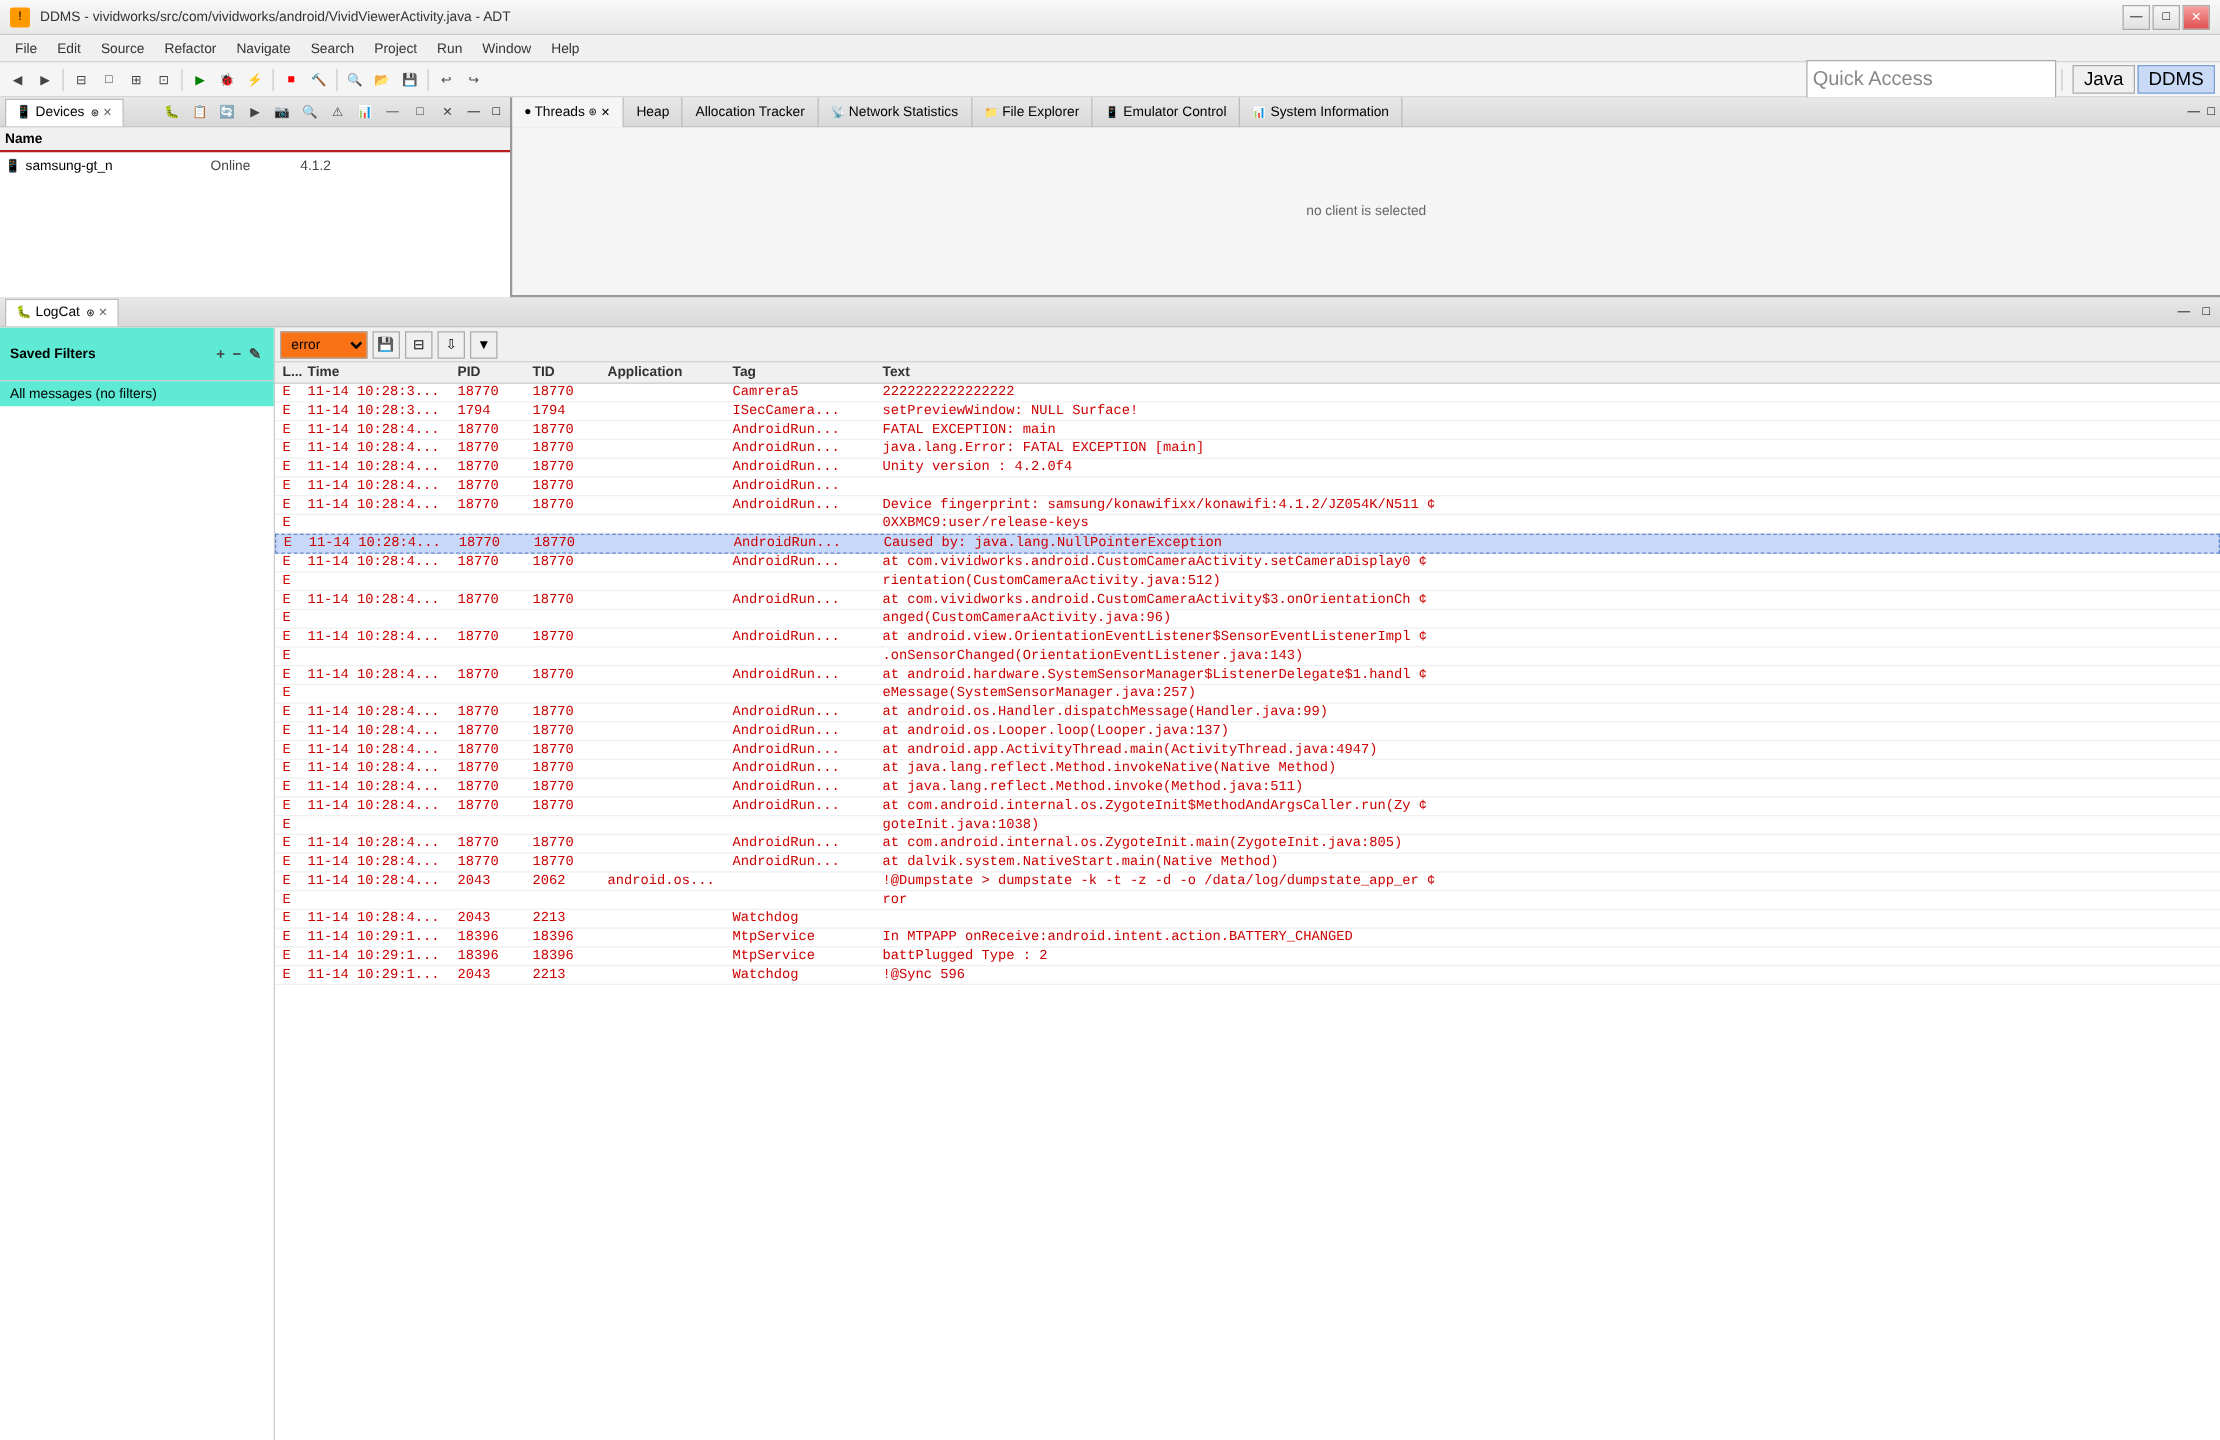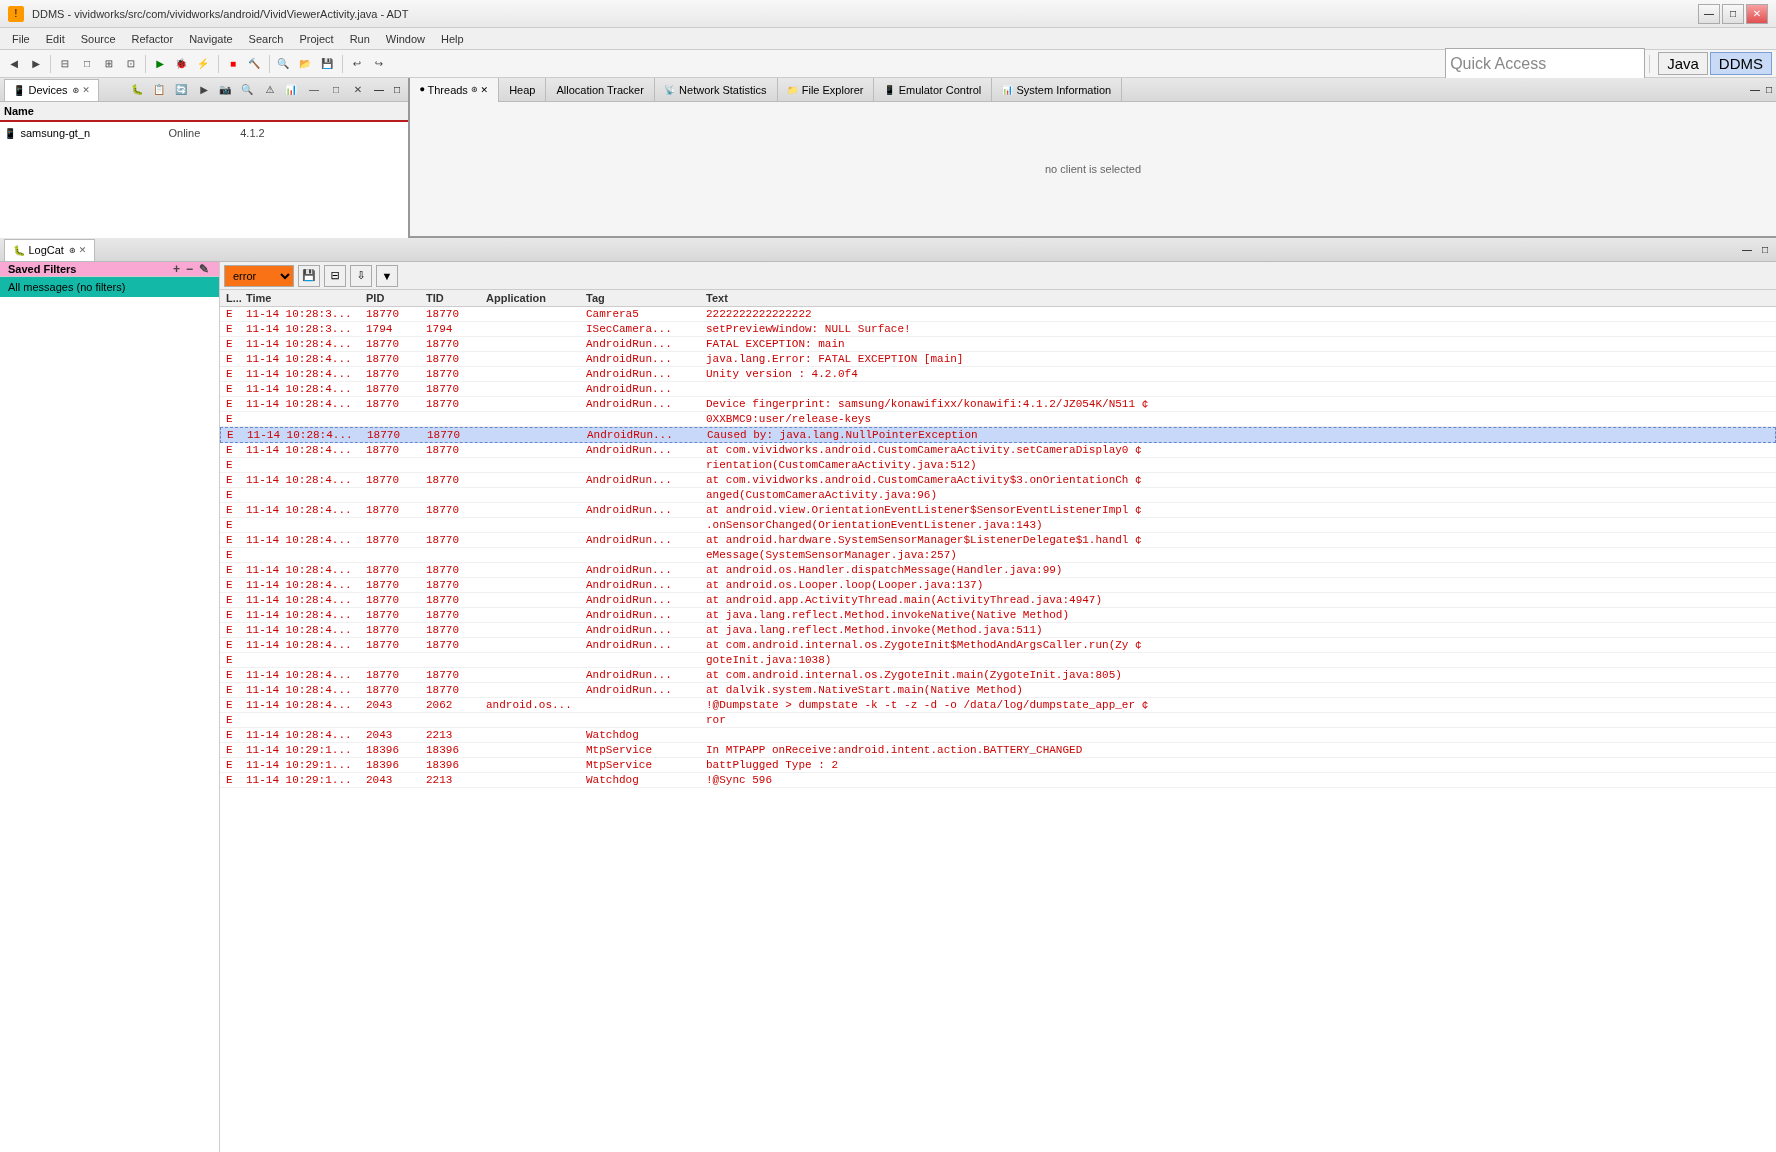--- a/index.html
+++ b/index.html
@@ -148,33 +148,33 @@
 
     
     .saved-filters {
       width: 220px;
       border-right: 1px solid #ccc;
       background: white;
       display: flex;
       flex-direction: column;
     }
     .saved-filters-header {
-      background: #f9a8d4;
+      background: #5eead4;
       border-bottom: 1px solid #ccc;
-      padding: 0 8px;
+      padding: 14px 8px;
       font-size: 11px;
       font-weight: bold;
       display: flex;
       align-items: center;
       justify-content: space-between;
     }
     .filter-actions { display: flex; gap: 2px; }
     .filter-btn { font-size: 12px; cursor: pointer; color: #444; padding: 0 2px; }
     .filter-item { padding: 4px 8px; font-size: 11px; cursor: pointer; }
-    .filter-item:hover, .filter-item.active { background: #14b8a6; }
+    .filter-item:hover, .filter-item.active { background: #5eead4; }
 
     
     .log-area { flex: 1; display: flex; flex-direction: column; background: white; overflow: hidden; }
     .log-toolbar {
       background: #f0f0f0;
       border-bottom: 1px solid #ccc;
       height: 28px;
       display: flex;
       align-items: center;
       padding: 0 4px;

